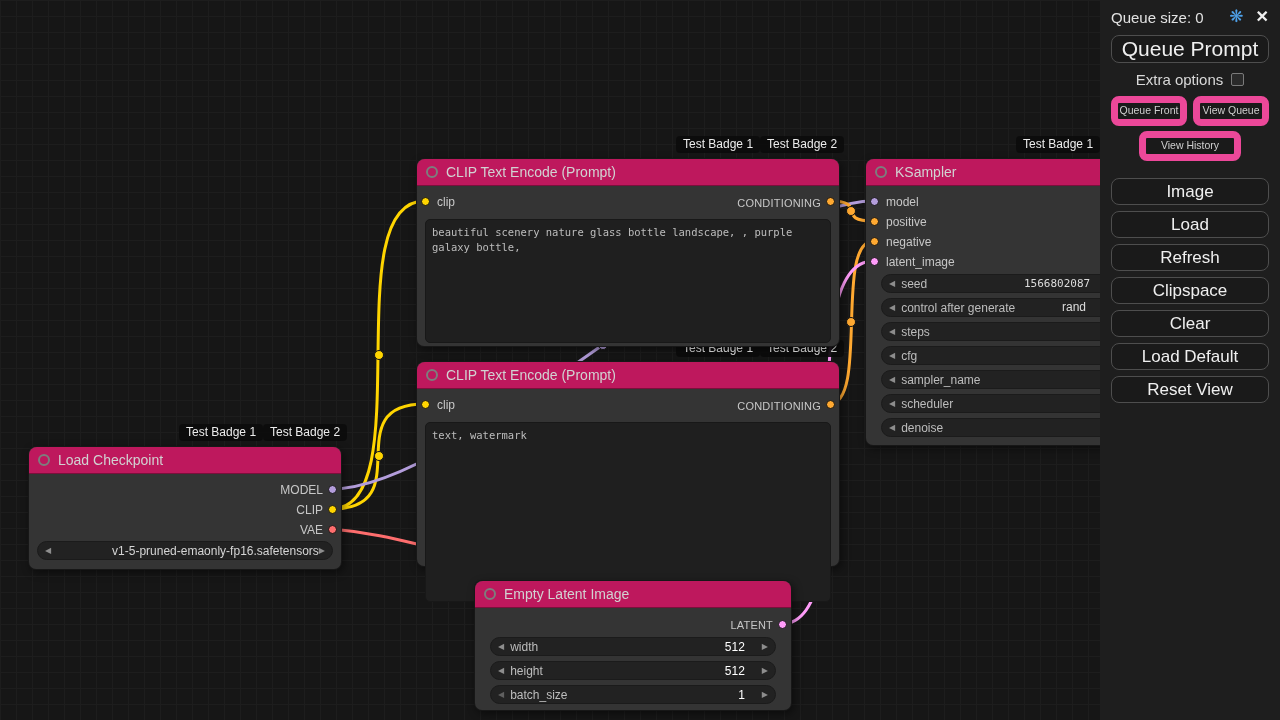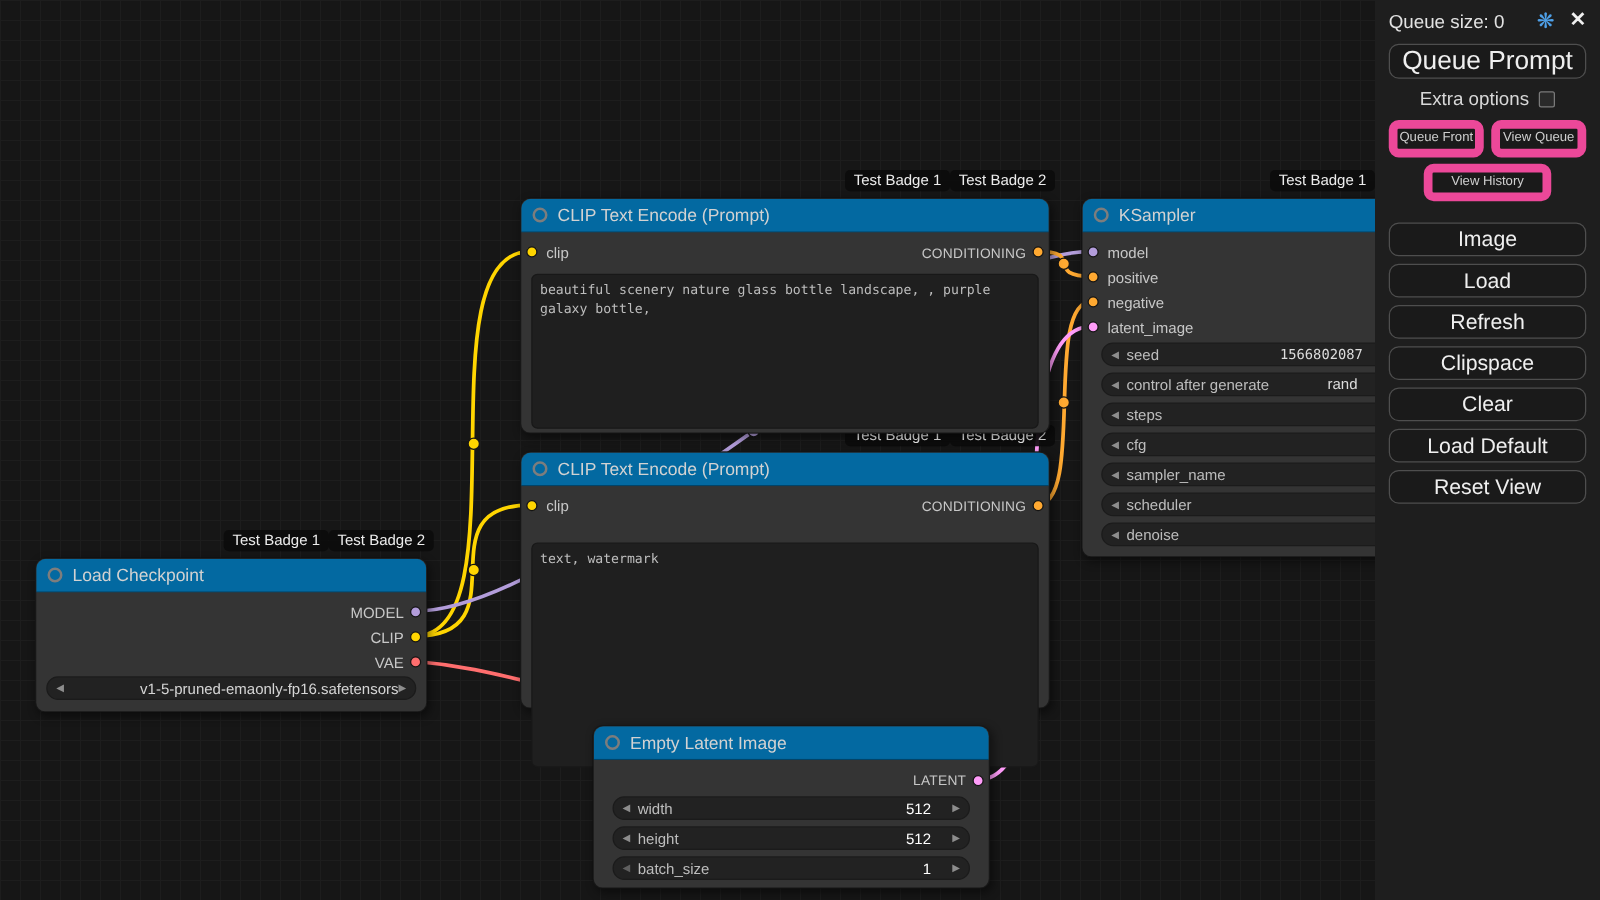--- a/index.html
+++ b/index.html
@@ -16,21 +16,21 @@
     position:absolute;z-index:1;height:15px;line-height:15px;
     background:rgba(12,12,12,.92);color:#ececec;font-size:12px;
     padding:1px 7px;border-radius:4px;white-space:nowrap;
   }
   .node{
     position:absolute;z-index:2;background:#343434;border-radius:8px;
     border:1px solid rgba(0,0,0,.55);box-shadow:2px 3px 8px rgba(0,0,0,.45);
     color:#cfcfcf;
   }
   .ntitle{
-    height:26px;background:#0369a1;border-radius:8px 8px 0 0;
+    height:26px;background:#be185d;border-radius:8px 8px 0 0;
     display:flex;align-items:center;padding:0 9px;font-size:14px;color:#d2d2d2;
     border-bottom:1px solid rgba(0,0,0,.35);
   }
   .tdot{width:8px;height:8px;border-radius:50%;border:2px solid #7d7d7d;margin-right:8px;flex:0 0 auto;}
   .srow{position:absolute;font-size:12px;color:#c7c7c7;line-height:16px;white-space:nowrap;}
   .srow.in{left:20px;}
   .srow.out{right:18px;text-align:right;}
   .srow.cond{font-size:11px;letter-spacing:.2px;}
   .port{position:absolute;width:9px;height:9px;border-radius:50%;border:1px solid #141414;box-sizing:border-box;}
   .widget{
@@ -136,21 +136,21 @@
 
   <div class="node" style="left:416px;top:361px;width:422px;height:204px">
     <div class="ntitle">
       <span class="tdot"></span>
       <span>CLIP Text Encode (Prompt)</span>
     </div>
     <div class="srow in" style="top:35px">clip</div>
     <div class="srow out cond" style="top:36px">CONDITIONING</div>
     <div class="port" style="left: 4px; top: 38px; background-color: rgb(255, 213, 0);"></div>
     <div class="port" style="right: 4px; top: 38px; background-color: rgb(255, 169, 49);"></div>
-    <div class="tarea" style="left:8px;top:72px;width:406px;height:180px">text, watermark</div>
+    <div class="tarea" style="left:8px;top:60px;width:406px;height:180px">text, watermark</div>
   </div>
 
   <div class="node" style="left:865px;top:158px;width:295px;height:286px">
     <div class="ntitle">
       <span class="tdot"></span>
       <span>KSampler</span>
     </div>
     <div class="srow in" style="top:35px">model</div>
     <div class="srow in" style="top:55px">positive</div>
     <div class="srow in" style="top:75px">negative</div>

